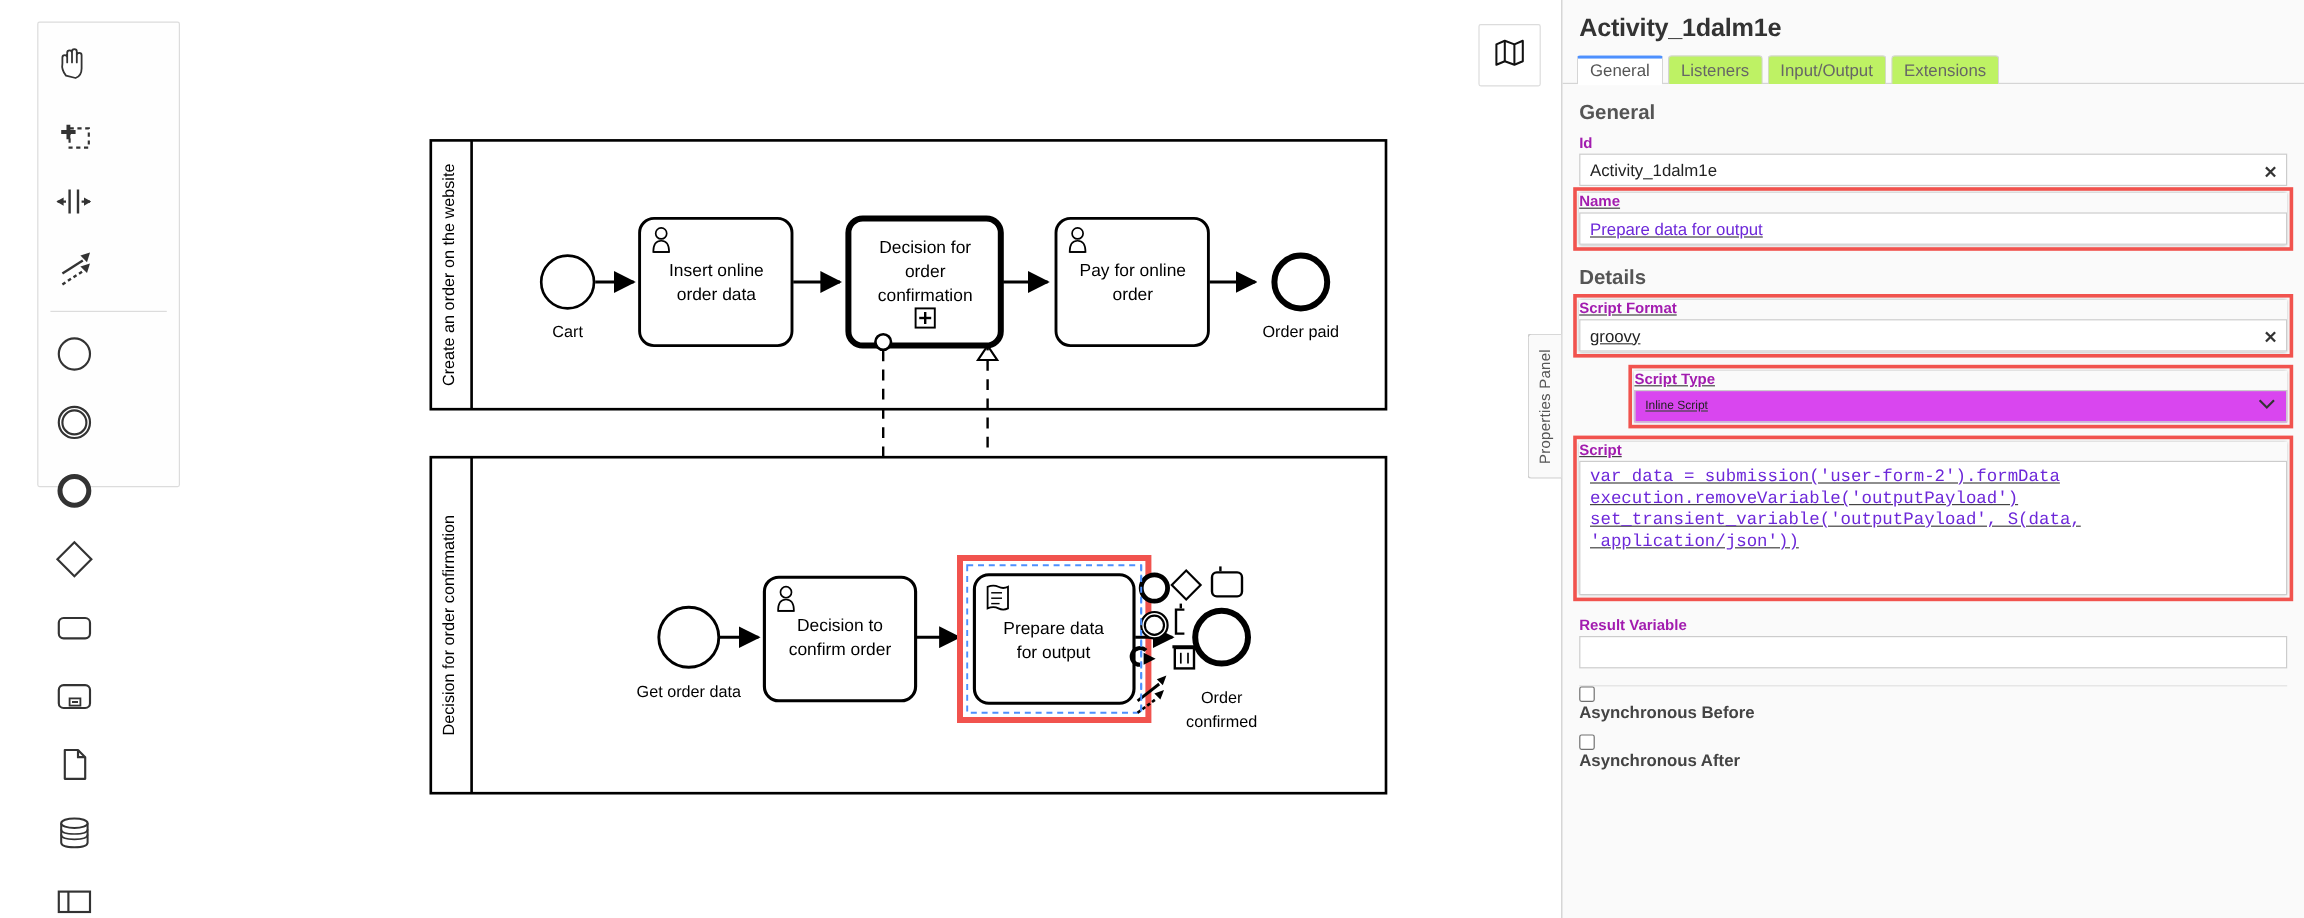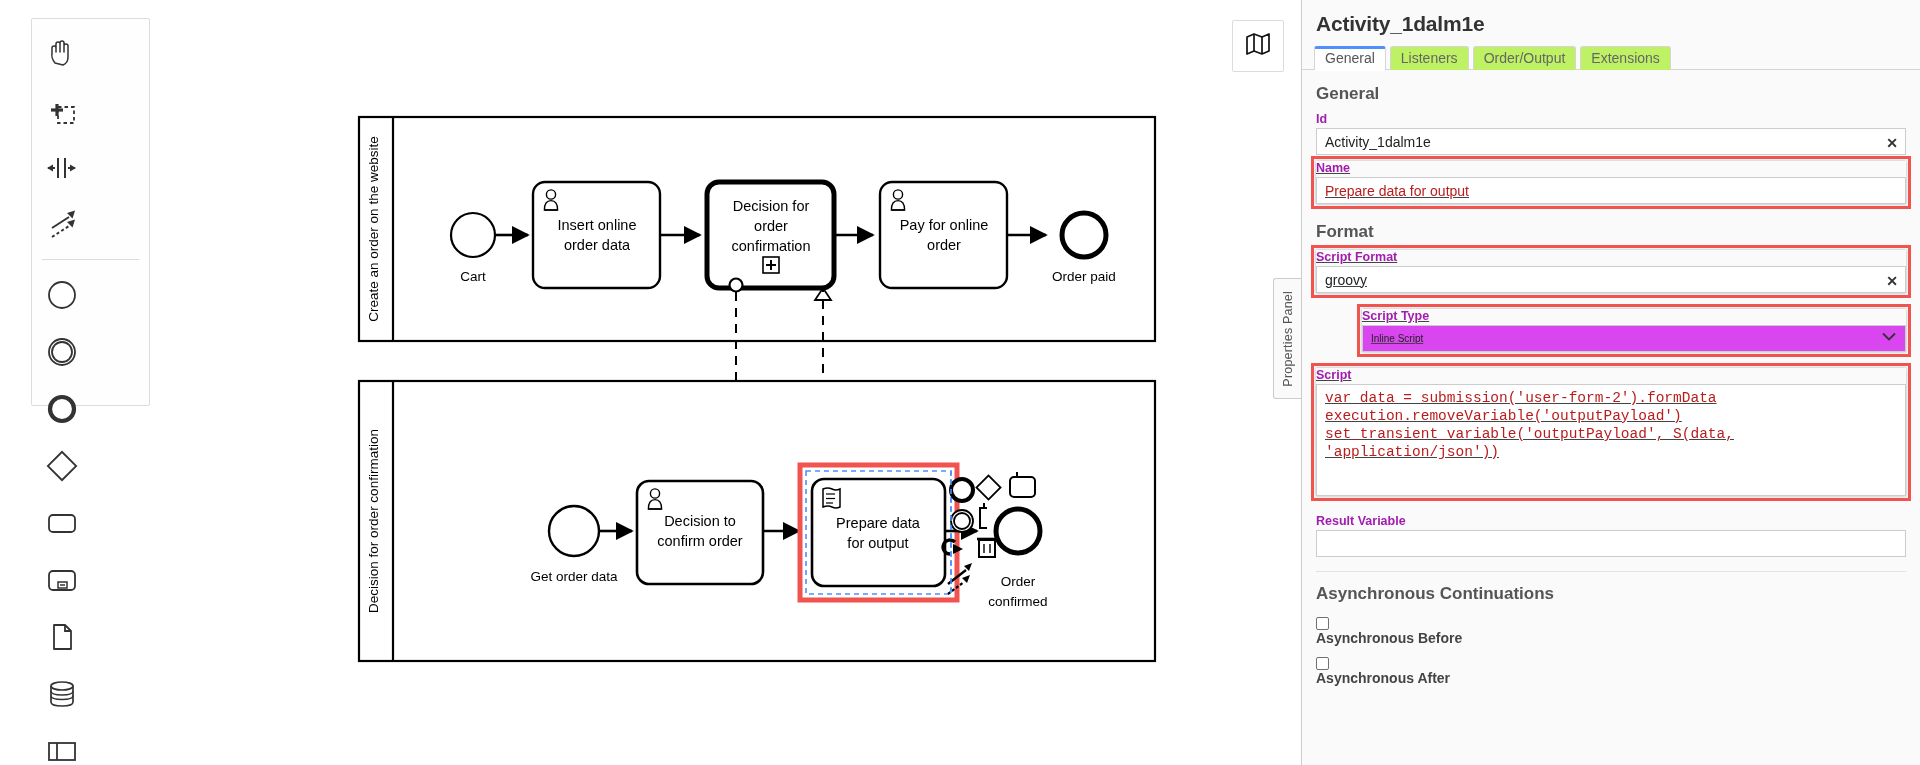--- a/index.html
+++ b/index.html
@@ -119,21 +119,21 @@
   .inp-clear {
     position: absolute; right: 8px; bottom: 5px;
     font-size: 14px; font-weight: bold; color: #333;
     cursor: pointer; line-height: 1;
   }
   .ta {
     width: 100%;
     border: 1px solid #cccccc;
     background: #ffffff;
     font-family: "Liberation Sans", sans-serif;
-    font-size: 14px; color: #b91c1c;
+    font-size: 14px; color: #6d28d9;
     padding: 4px 8px;
     outline: none; resize: none;
     display: block; overflow: hidden;
   }
   .ta.name { height: 27px; line-height: 19px; }
   .ta.script {
     height: 112px;
     font-family: "Liberation Mono", monospace;
     font-size: 14.5px; line-height: 18px;
     white-space: pre; overflow: hidden;
@@ -477,40 +477,40 @@
     <span>Properties Panel</span>
   </div>
 
   <div id="props">
 
     <div id="props-title">Activity_1dalm1e</div>
 
     <div id="tabs">
       <div class="tab active">General</div>
       <div class="tab">Listeners</div>
-      <div class="tab">Order/Output</div>
+      <div class="tab">Input/Output</div>
       <div class="tab">Extensions</div>
     </div>
 
     <div class="panel-body">
 
       <div class="section-head">General</div>
 
       <div class="fld">
         <span class="fld-label">Id</span>
         <input class="inp" value="Activity_1dalm1e" style="">
         <span class="inp-clear">✕</span>
       </div>
 
       <div class="fld hl" style="margin-bottom:14px;">
         <span class="fld-label">Name</span>
         <textarea class="ta name" style="">Prepare data for output</textarea>
       </div>
 
-      <div class="section-head" style="margin-top:18px;">Format</div>
+      <div class="section-head" style="margin-top:18px;">Details</div>
 
       <div class="fld hl" style="margin-bottom:16px;">
         <span class="fld-label">Script Format</span>
         <input class="inp" value="groovy" style="">
         <span class="inp-clear">✕</span>
       </div>
 
       <div class="fld hl" style="margin-bottom:16px;margin-left:46px;">
         <span class="fld-label">Script Type</span>
         <select class="sel">
@@ -531,21 +531,20 @@
 'application/json'))</textarea>
       </div>
 
       <div class="fld" style="margin-top:18px;">
         <span class="fld-label">Result Variable</span>
         <input class="inp" style="padding-right: 8px;" value="">
       </div>
 
       <div class="divider"></div>
 
-      <div class="section-head" style="margin-top:12px;margin-bottom:13px;">Asynchronous Continuations</div>
 
       <div class="cbrow">
         <span class="cb"></span>
         <span class="cblabel">Asynchronous Before</span>
       </div>
 
       <div class="cbrow">
         <span class="cb"></span>
         <span class="cblabel">Asynchronous After</span>
       </div>

